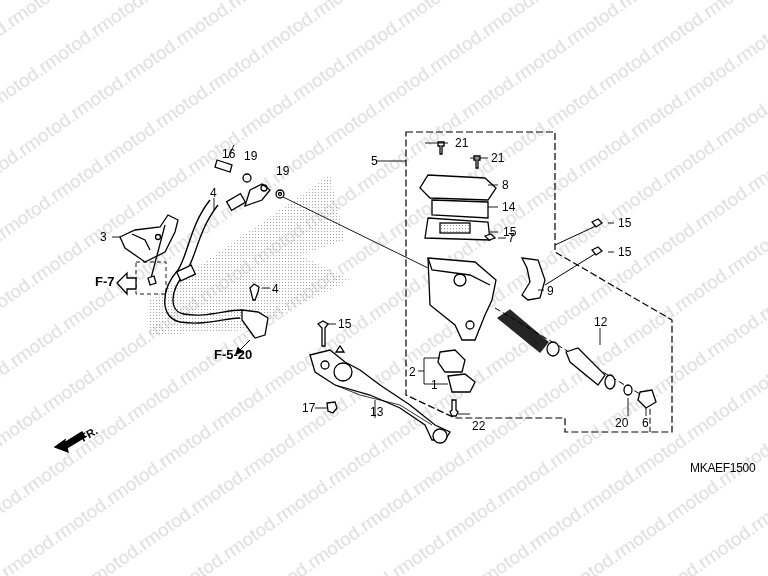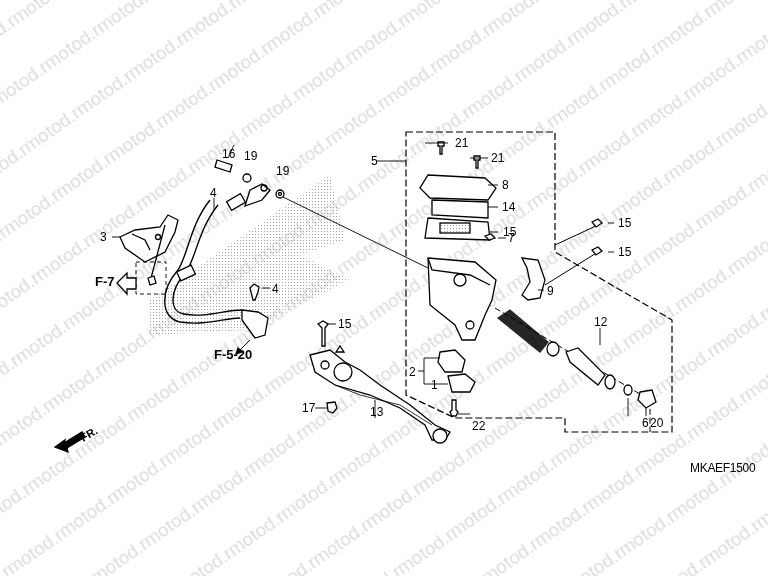--- a/index.html
+++ b/index.html
@@ -165,16 +165,16 @@
 <span class="lbl" style="left:502px;top:201px">14</span>
 <span class="lbl" style="left:503px;top:226px">15</span>
 <span class="lbl" style="left:508px;top:232px">7</span>
 <span class="lbl" style="left:618px;top:217px">15</span>
 <span class="lbl" style="left:618px;top:246px">15</span>
 <span class="lbl" style="left:547px;top:285px">9</span>
 <span class="lbl" style="left:594px;top:316px">12</span>
 <span class="lbl" style="left:409px;top:366px">2</span>
 <span class="lbl" style="left:431px;top:379px">1</span>
 <span class="lbl" style="left:472px;top:420px">22</span>
-<span class="lbl" style="left:650px;top:417px">20</span>
+<span class="lbl" style="left:615px;top:417px">20</span>
 <span class="lbl" style="left:642px;top:417px">6</span>
 
 <span class="lbl code" style="left:690px;top:462px">MKAEF1500</span>
 
 </body></html>

